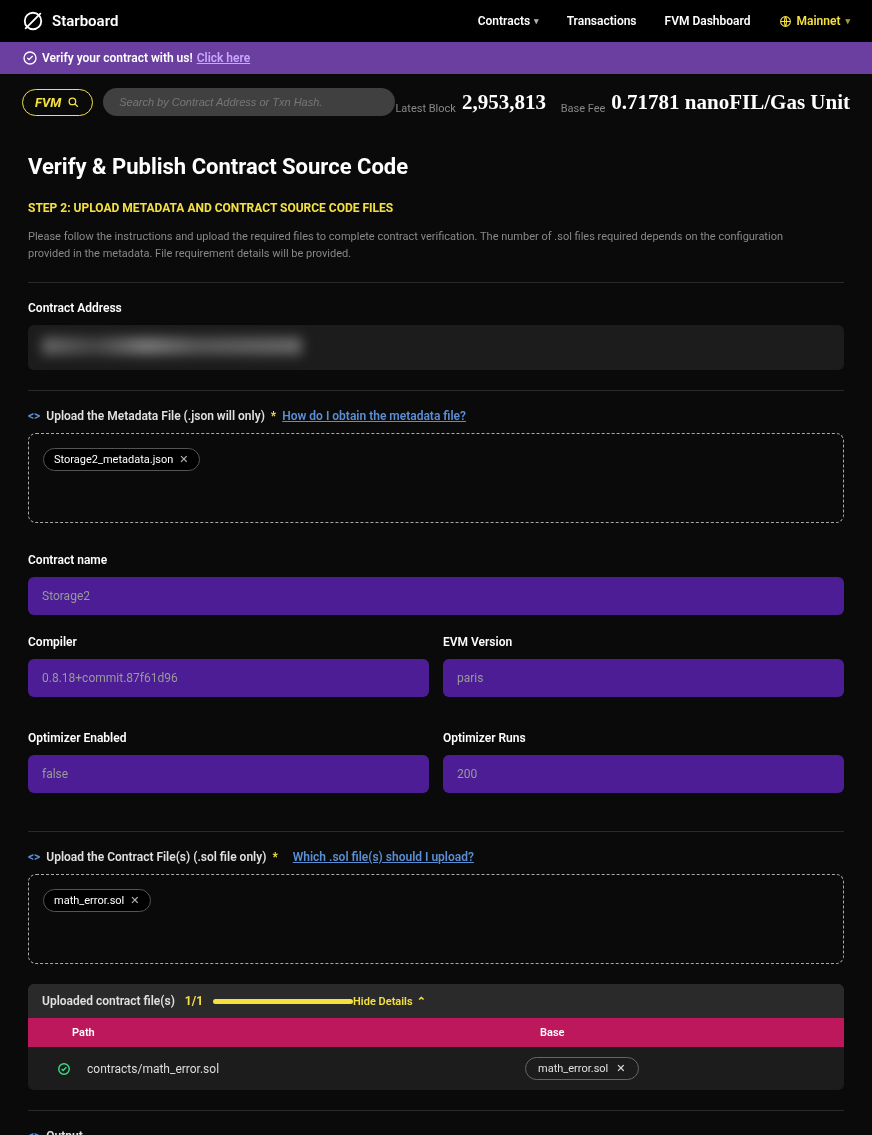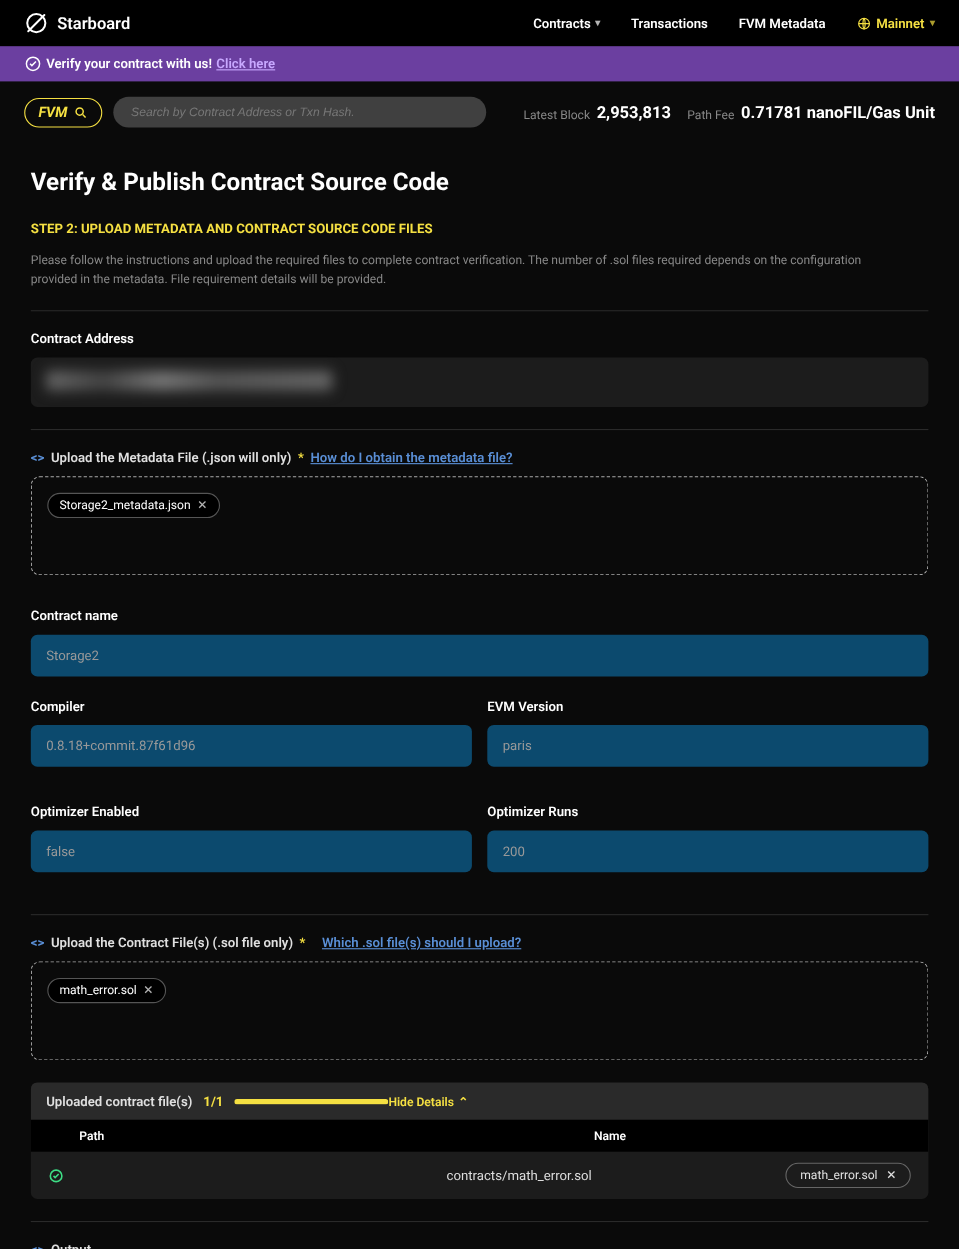--- a/index.html
+++ b/index.html
@@ -63,37 +63,37 @@
     background: #404040;
     border: none;
     border-radius: 18px;
     padding: 8px 16px;
     color: #aaa;
     font-size: 11px;
     font-style: italic;
   }
   .search-input::placeholder { color: #777; }
   .stats { font-size: 11px; color: #888; display: flex; align-items: flex-end; gap: 6px; }
-  .stats .val { color: #fff; font-size: 15px; font-weight: 700; }
+  .stats .val { color: #fff; font-size: 21px; font-weight: 700; font-family: Liberation Serif, serif; }
 
   .page { padding: 10px 28px 30px; }
   h1 { color: #fff; font-size: 22px; font-weight: 700; margin-bottom: 22px; margin-top: 14px;}
   .step-label { color: #f5e042; font-weight: 700; font-size: 12px; text-transform: uppercase; margin-bottom: 14px; }
   .desc { color: #888; font-size: 11px; line-height: 1.5; max-width: 790px; margin-bottom: 20px; }
 
   .hr { border: none; border-top: 1px solid #2a2a2a; margin: 18px 0; }
 
   .label { color: #fff; font-size: 12px; font-weight: 600; margin-bottom: 10px; }
   .field-label-row { display: flex; align-items: center; gap: 6px; margin-bottom: 10px; font-size: 12px; font-weight: 600; }
   .field-label-row .req { color: #f5e042; }
   .field-label-row a { color: #5a8fd6; text-decoration: underline; }
   .code-icon { color: #5a8fd6; font-weight: 700; font-size: 12px; }
 
   .ro-box {
-    background: #0c4a6e;
+    background: #4c1d95;
     border-radius: 6px;
     padding: 12px 14px;
     color: #999;
     font-size: 12px;
     margin-bottom: 20px;
   }
   .ro-box.addr { min-height: 40px; background: #1c1c1c; }
   .ro-box.addr .redact {
     display: inline-block;
     height: 18px;
@@ -137,25 +137,25 @@
     display: flex;
     align-items: center;
     padding: 10px 14px;
     background: #2a2a2a;
   }
   .uploaded-head-left { display: flex; align-items: center; gap: 10px; font-size: 12px; font-weight: 600; }
   .count { color: #f5e042; font-weight: 700; }
   .progress { width: 140px; height: 5px; background: #444; border-radius: 3px; overflow: hidden; }
   .progress-fill { height: 100%; background: #f5e042; width: 100%; }
   .hide-details { color: #f5e042; font-size: 11px; font-weight: 600; cursor: pointer; display: flex; align-items: center; gap: 4px; }
-  .utable-head { display: flex; padding: 8px 14px; font-size: 11px; color: #fff; font-weight: 600; background: #000000;}
+  .utable-head { display: flex; padding: 8px 14px; font-size: 11px; color: #fff; font-weight: 600; background: #be185d;}
   .utable-head .c1 { flex: 0 0 30px; }
   .utable-head .c2 { flex: 1; }
   .utable-head .c3 { flex: 0 0 290px; }
-  .utable-row { display: flex; align-items: center; padding: 10px 16px; font-size: 12px; text-align: right; }
+  .utable-row { display: flex; align-items: center; padding: 10px 29px; font-size: 12px; }
   .utable-row .c1 { flex: 0 0 30px; display:flex; align-items:center; }
   .utable-row .c2 { flex: 1; color: #ddd; }
   .utable-row .c3 { flex: 0 0 290px; }
   .name-pill {
     display: inline-flex;
     align-items: center;
     gap: 8px;
     border: 1px solid #666;
     border-radius: 14px;
     padding: 4px 12px;
@@ -175,21 +175,21 @@
         <path d="M4 20 L20 4" stroke-linecap="round"></path>
       </svg>
     <span>Starboard</span>
   </div>
   <div class="nav">
     <div class="nav-item">
       <span>Contracts</span>
       <span class="caret">▾</span>
     </div>
     <div class="nav-item">Transactions</div>
-    <div class="nav-item">FVM Metadata</div>
+    <div class="nav-item">FVM Dashboard</div>
     <div class="network">
       <svg class="globe-icon" viewBox="0 0 24 24" fill="none" stroke="#f5e042" stroke-width="2">
           <circle cx="12" cy="12" r="9"></circle>
           <path d="M3 12h18M12 3c2.5 3 2.5 15 0 18M12 3c-2.5 3-2.5 15 0 18"></path>
         </svg>
       <span>Mainnet</span>
       <span class="caret">▾</span>
     </div>
   </div>
 </div>
@@ -211,21 +211,21 @@
           <circle cx="10" cy="10" r="6"></circle>
           <path d="M20 20l-5-5"></path>
         </svg>
     </div>
     <input class="search-input" placeholder="Search by Contract Address or Txn Hash." style="">
   </div>
   <div class="stats">
     <span>Latest Block</span>
     <span class="val">2,953,813</span>
     &nbsp;
-    <span>Path Fee</span>
+    <span>Base Fee</span>
     <span class="val">0.71781 nanoFIL/Gas Unit</span>
   </div>
 </div>
 
 <div class="page">
   <h1>Verify &amp; Publish Contract Source Code</h1>
   <div class="step-label">STEP 2: UPLOAD METADATA AND CONTRACT SOURCE CODE FILES</div>
   <div class="desc">Please follow the instructions and upload the required files to complete contract verification. The number of .sol files required depends on the configuration provided in the metadata. File requirement details will be provided.</div>
 
   <hr class="hr">
@@ -302,21 +302,21 @@
           </div>
       </div>
       <div class="hide-details">
         <span>Hide Details</span>
         <span>⌃</span>
       </div>
     </div>
     <div class="utable-head">
       <div class="c1"></div>
       <div class="c2">Path</div>
-      <div class="c3">Name</div>
+      <div class="c3">Base</div>
     </div>
     <div class="utable-row">
       <div class="c1">
         <svg class="ok-icon" viewBox="0 0 24 24" fill="none" stroke="#3ddc84" stroke-width="2.5">
             <circle cx="12" cy="12" r="9"></circle>
             <path d="M8 12l2.5 2.5L16 9"></path>
           </svg>
       </div>
       <div class="c2">contracts/math_error.sol</div>
       <div class="c3">

